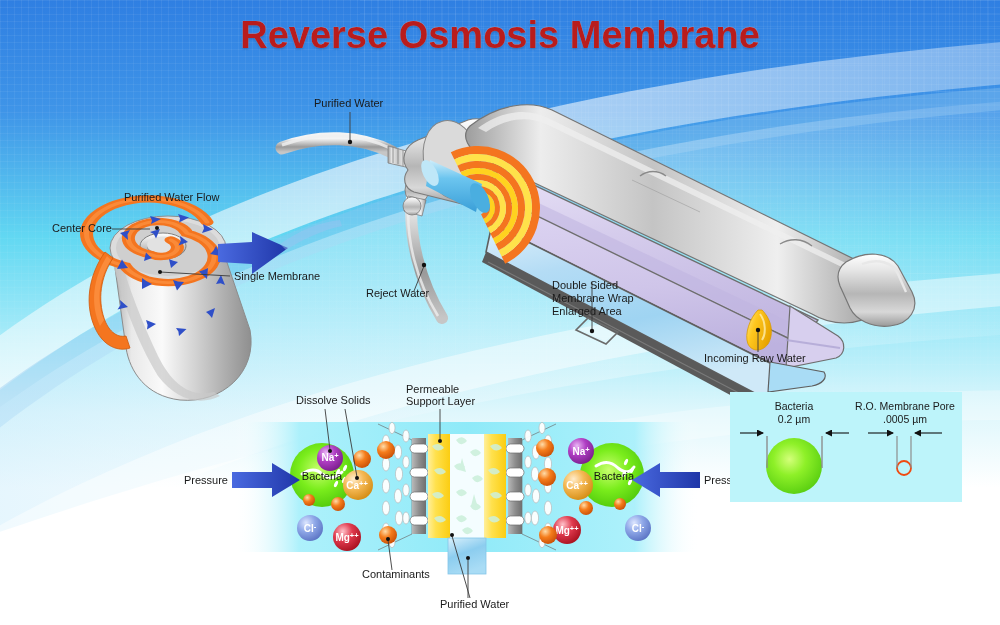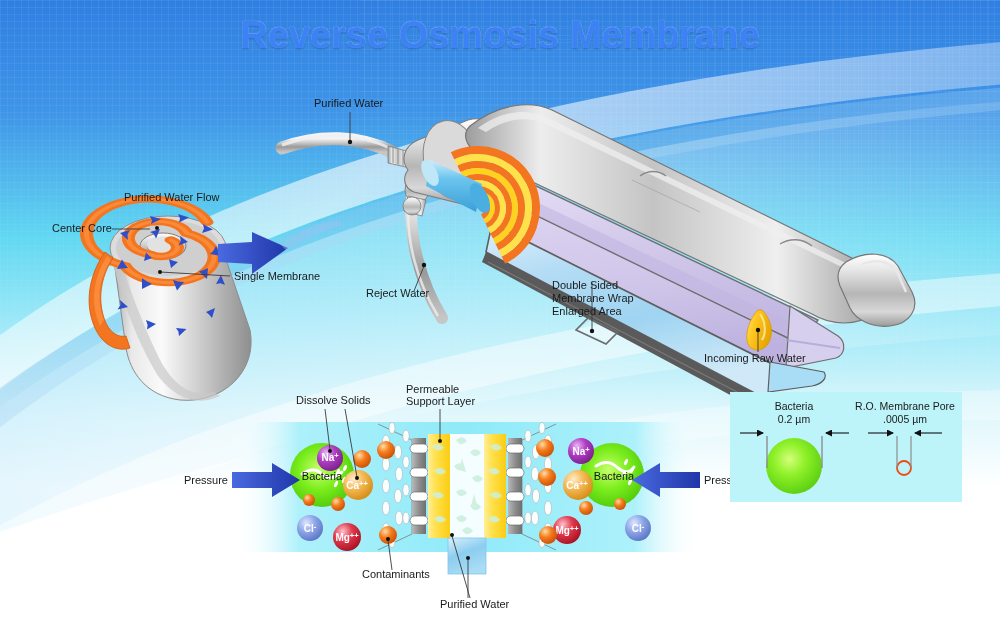--- a/index.html
+++ b/index.html
@@ -12,21 +12,21 @@
   .lbl-sm{font-family:"Liberation Sans","DejaVu Sans",sans-serif;font-size:10.5px;fill:#1a1a1a;}
   .ion{font-family:"Liberation Sans","DejaVu Sans",sans-serif;font-size:10px;fill:#ffffff;
        text-anchor:middle;font-weight:bold;}
   .ion-sup{font-size:7.5px;}
   .bact{font-family:"Liberation Sans","DejaVu Sans",sans-serif;font-size:11px;fill:#111;
         text-anchor:middle;}
   .leader{stroke:#3a3a3a;stroke-width:0.9;fill:none;}
   .dot{fill:#111;}
   #title{position:absolute;left:0;top:14px;width:1000px;text-align:center;
          font-family:"Liberation Sans","DejaVu Sans",sans-serif;
-         font-size:38px;font-weight:bold;color:#3b82f6;letter-spacing:0px;
+         font-size:38px;font-weight:bold;color:#b91c1c;letter-spacing:0px;
          text-shadow:0 1px 2px rgba(20,70,140,.55),0 0 1px rgba(255,255,255,.9);}
 </style>
 </head>
 <body>
 
 <div id="stage">
 
   <svg class="layer" viewBox="0 0 1000 625">
     <defs>
       <linearGradient id="bgGrad" x1="0" y1="0" x2="0" y2="1">

